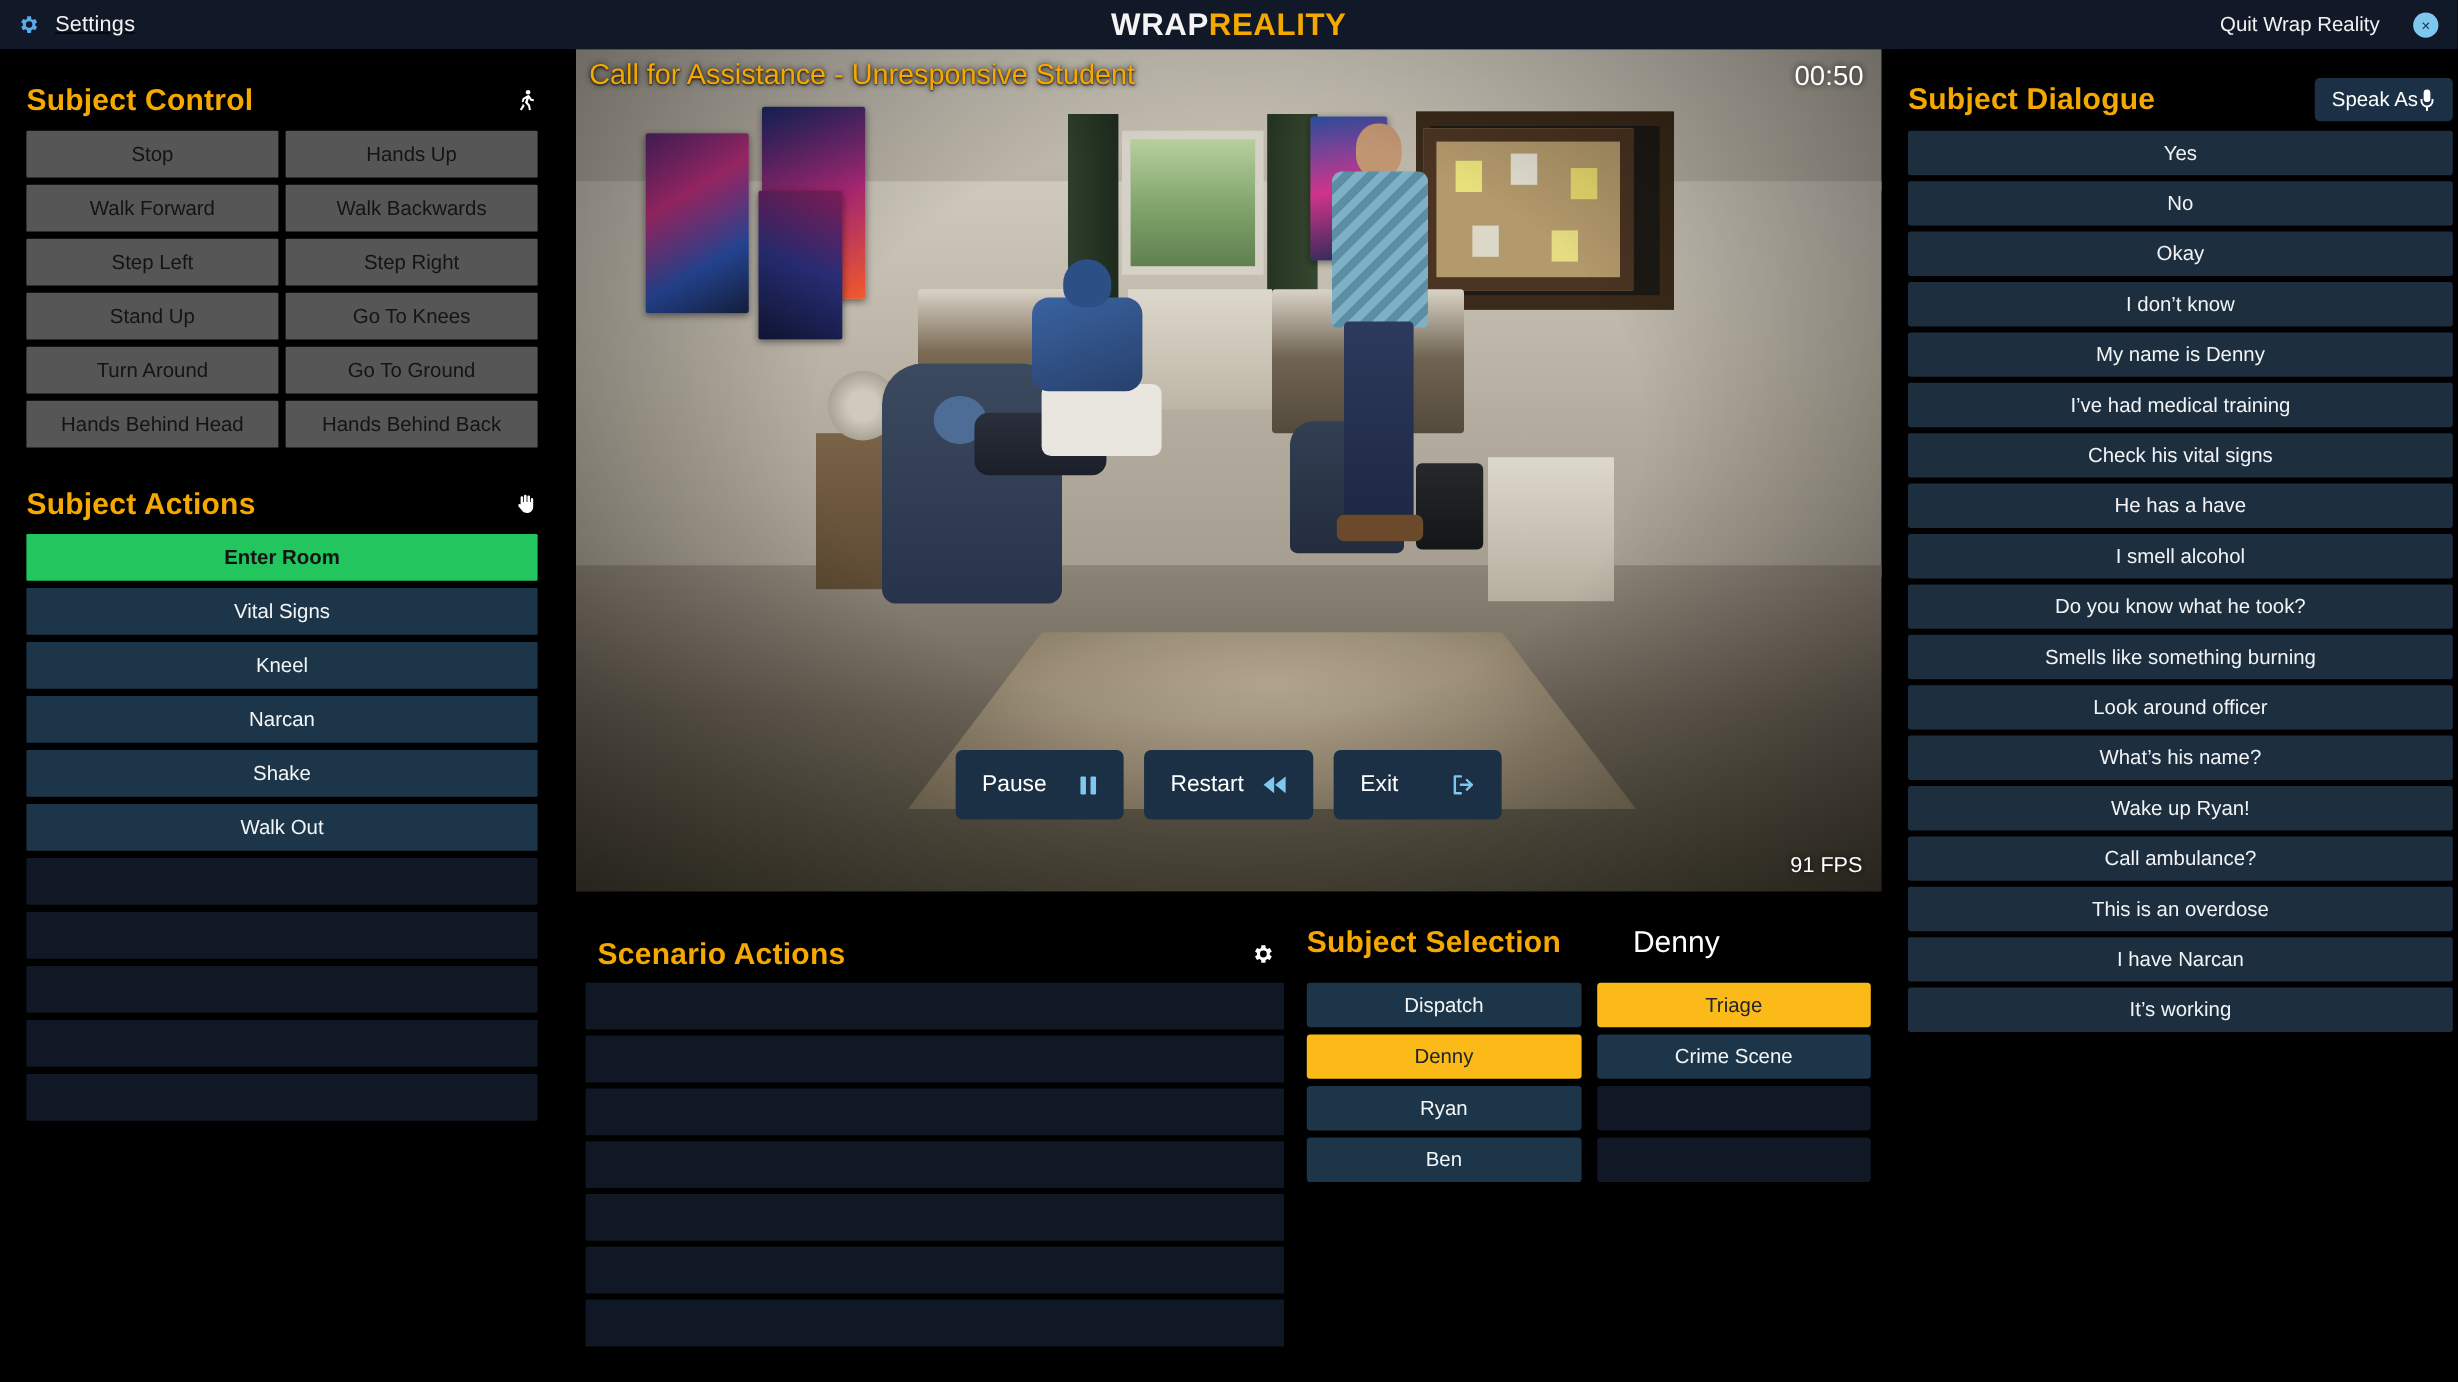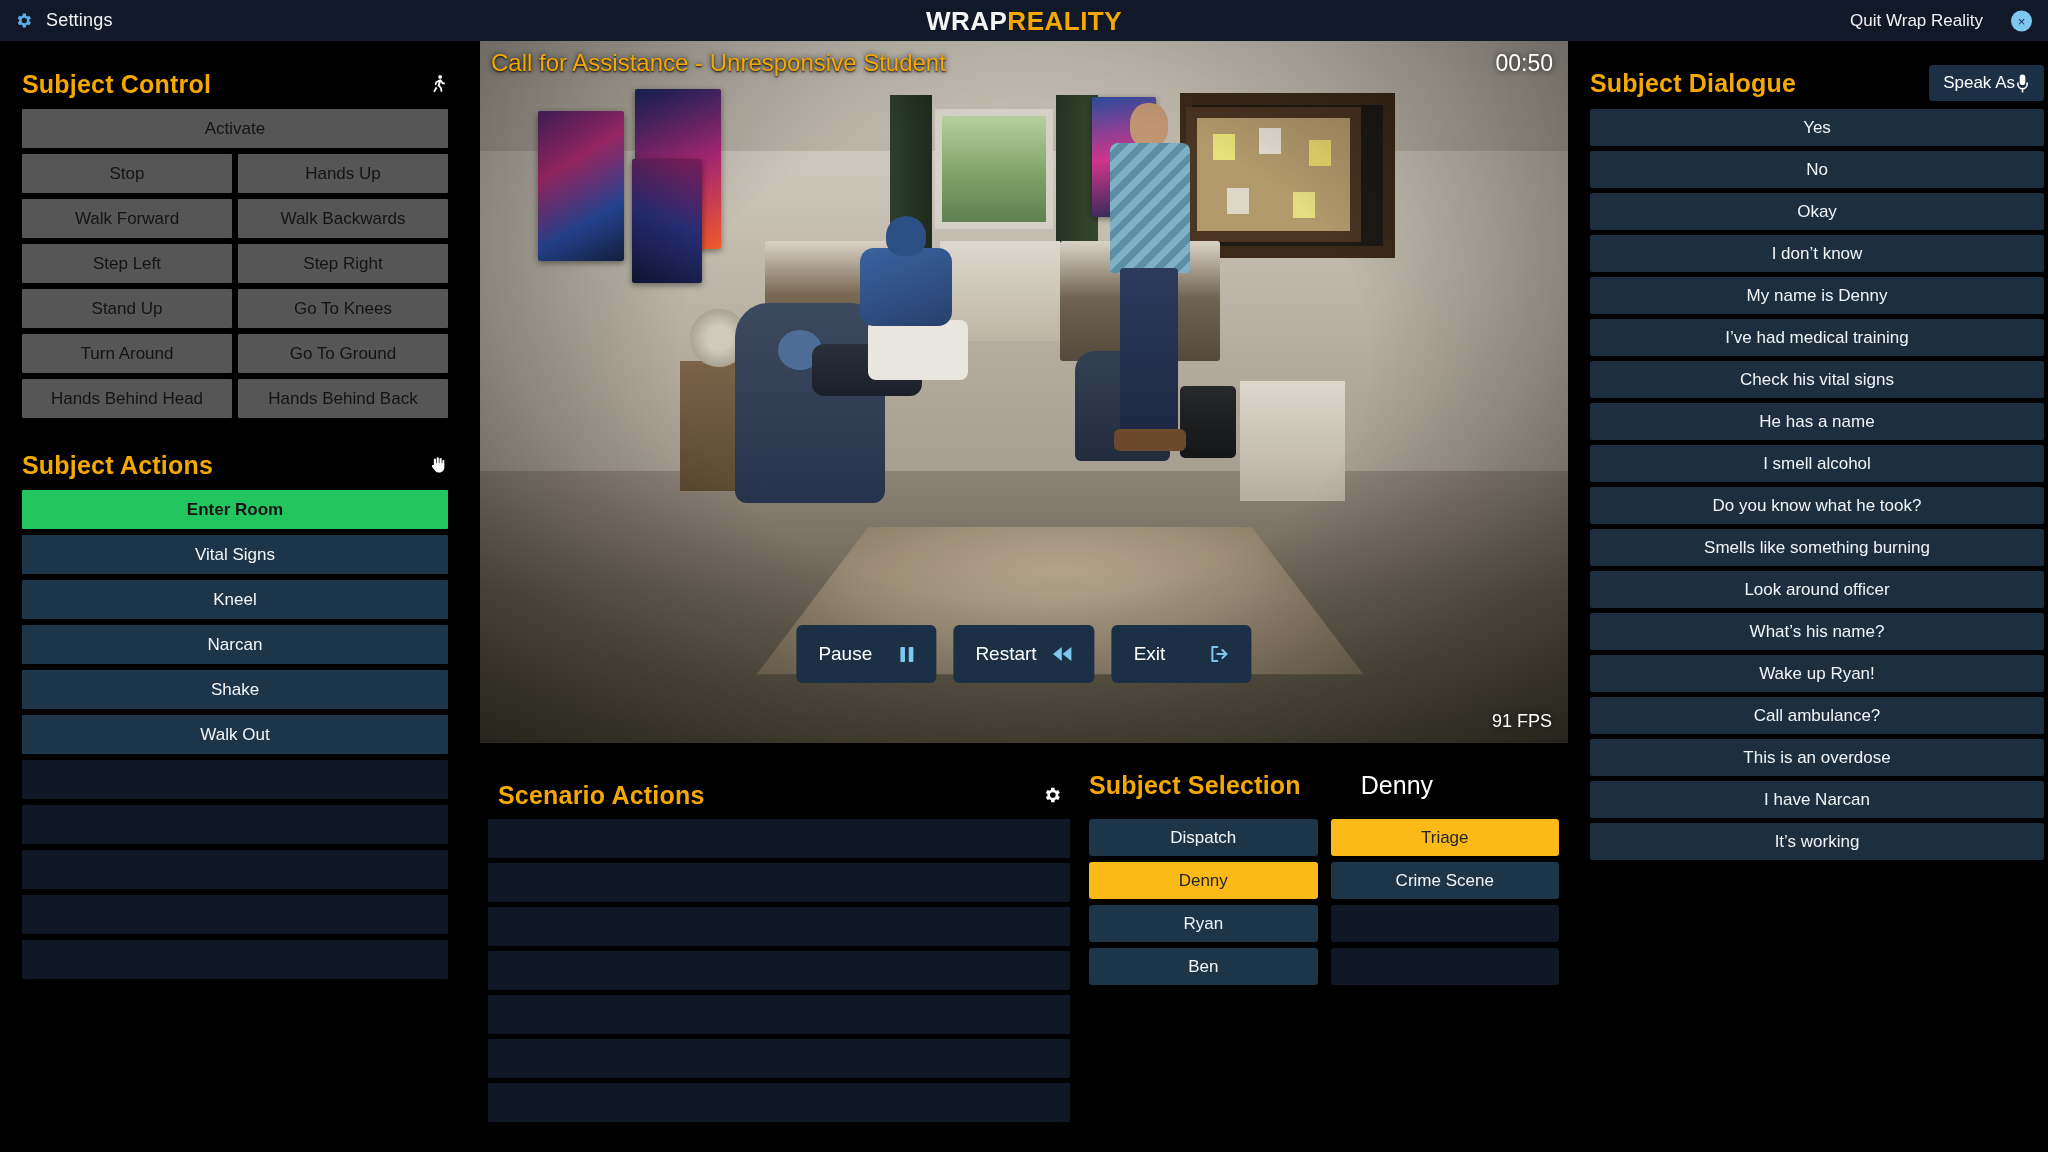--- a/index.html
+++ b/index.html
@@ -15,20 +15,21 @@
   
   #topbar {
     position: absolute; top: 0; left: 0;
     width: 2048px; height: 41px;
     background: #111827;
     display: flex; align-items: center;
   }
   #topbar-left {
     display: flex; align-items: center; gap: 13px;
     margin-left: 14px;
+    text-decoration: underline;
   }
   .gear-glyph {
     width: 19px; height: 19px; display: block;
   }
   #settings-label {
     color: #f2f2f2; font-size: 18px; letter-spacing: .2px;
   }
   #brand {
     position: absolute; left: 50%; top: 50%;
     transform: translate(-50%, -50%);
@@ -343,21 +344,20 @@
     <span class="panel-title">Subject Control</span>
     <span>
       <svg class="run-icon" viewBox="0 0 24 24" fill="#ffffff">
         <circle cx="14.5" cy="3.5" r="2.3"></circle>
         <path d="M12.6 7.2 9 9.4l-.9 4.1 2-.5.6-2.4 2-1-1.3 4.4 3.1 3.1.8 4.4 2-.4-.9-5-2.3-2.6 1.2-4 1.5 2.4 3.2.6.3-2-2.3-.5-2.2-3.3-1.2-.5ZM9 16.3l-2.7 4.5 1.7 1 3.1-4.9-2.1-2.2Z"></path>
       </svg>
     </span>
   </div>
 
   <div class="btn-grid">
-    <button class="ctl-btn full">Activate</button>
     <div class="btn-row">
       <button class="ctl-btn">Stop</button>
       <button class="ctl-btn">Hands Up</button>
     </div>
     <div class="btn-row">
       <button class="ctl-btn">Walk Forward</button>
       <button class="ctl-btn">Walk Backwards</button>
     </div>
     <div class="btn-row">
       <button class="ctl-btn">Step Left</button>
@@ -548,21 +548,21 @@
     </button>
   </div>
   <div id="dialogue-list">
       <button class="dlg-btn">Yes</button>
       <button class="dlg-btn">No</button>
       <button class="dlg-btn">Okay</button>
       <button class="dlg-btn">I don’t know</button>
       <button class="dlg-btn">My name is Denny</button>
       <button class="dlg-btn">I’ve had medical training</button>
       <button class="dlg-btn">Check his vital signs</button>
-      <button class="dlg-btn">He has a name</button>
+      <button class="dlg-btn">He has a have</button>
       <button class="dlg-btn">I smell alcohol</button>
       <button class="dlg-btn">Do you know what he took?</button>
       <button class="dlg-btn">Smells like something burning</button>
       <button class="dlg-btn">Look around officer</button>
       <button class="dlg-btn">What’s his name?</button>
       <button class="dlg-btn">Wake up Ryan!</button>
       <button class="dlg-btn">Call ambulance?</button>
       <button class="dlg-btn">This is an overdose</button>
       <button class="dlg-btn">I have Narcan</button>
       <button class="dlg-btn">It’s working</button>

